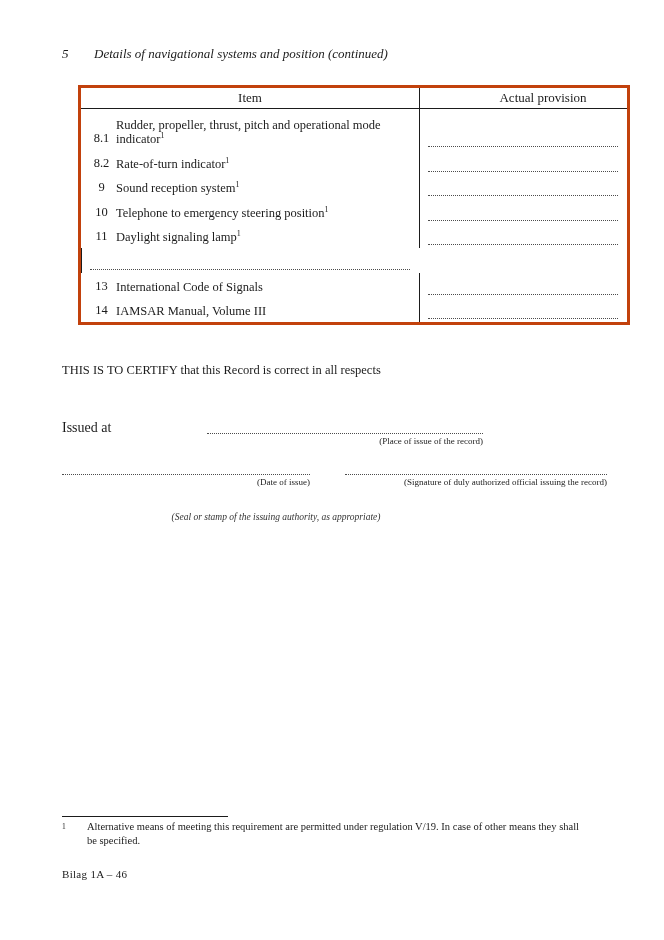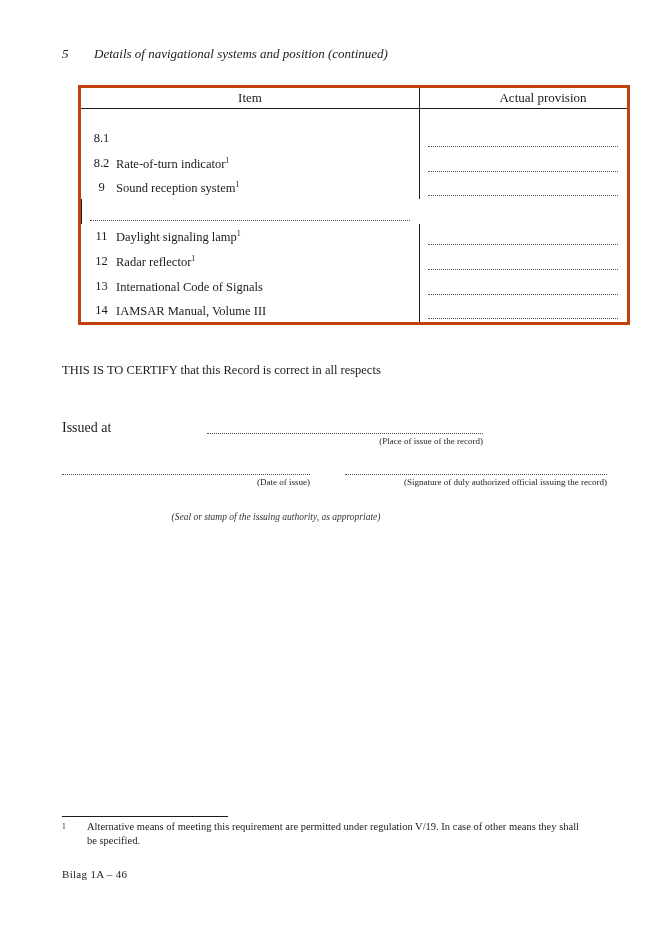--- a/index.html
+++ b/index.html
@@ -82,20 +82,21 @@
 
   <div class="eq-table">
     <div class="t-head">
       <div class="col-item">Item</div>
       <div class="col-provision">Actual provision</div>
     </div>
     <div>
         <div class="t-row tall">
       <div class="cell-item">
         <span class="row-num">8.1</span>
+        <span class="row-label"><span>Rudder, propeller, thrust, pitch and operational mode indicator</span><sup>1</sup></span>
       </div>
       <div class="cell-prov">
         <div class="dotline"></div>
       </div>
     </div>
         <div class="t-row">
       <div class="cell-item">
         <span class="row-num">8.2</span>
         <span class="row-label"><span>Rate-of-turn indicator</span><sup>1</sup></span>
       </div>
@@ -106,38 +107,38 @@
         <div class="t-row">
       <div class="cell-item">
         <span class="row-num">9</span>
         <span class="row-label"><span>Sound reception system</span><sup>1</sup></span>
       </div>
       <div class="cell-prov">
         <div class="dotline"></div>
       </div>
     </div>
         <div class="t-row">
+      <div class="cell-item">
+        <span class="row-num">10</span>
+        <span class="row-label"><span>Telephone to emergency steering position</span><sup>1</sup></span>
+      </div>
       <div class="cell-prov">
         <div class="dotline"></div>
       </div>
     </div>
         <div class="t-row">
       <div class="cell-item">
         <span class="row-num">11</span>
         <span class="row-label"><span>Daylight signaling lamp</span><sup>1</sup></span>
       </div>
       <div class="cell-prov">
         <div class="dotline"></div>
       </div>
     </div>
         <div class="t-row">
-      <div class="cell-item">
-        <span class="row-num">12</span>
-        <span class="row-label"><span>Radar reflector</span><sup>1</sup></span>
-      </div>
       <div class="cell-prov">
         <div class="dotline"></div>
       </div>
     </div>
         <div class="t-row">
       <div class="cell-item">
         <span class="row-num">13</span>
         <span class="row-label"><span>International Code of Signals</span><sup></sup></span>
       </div>
       <div class="cell-prov">

